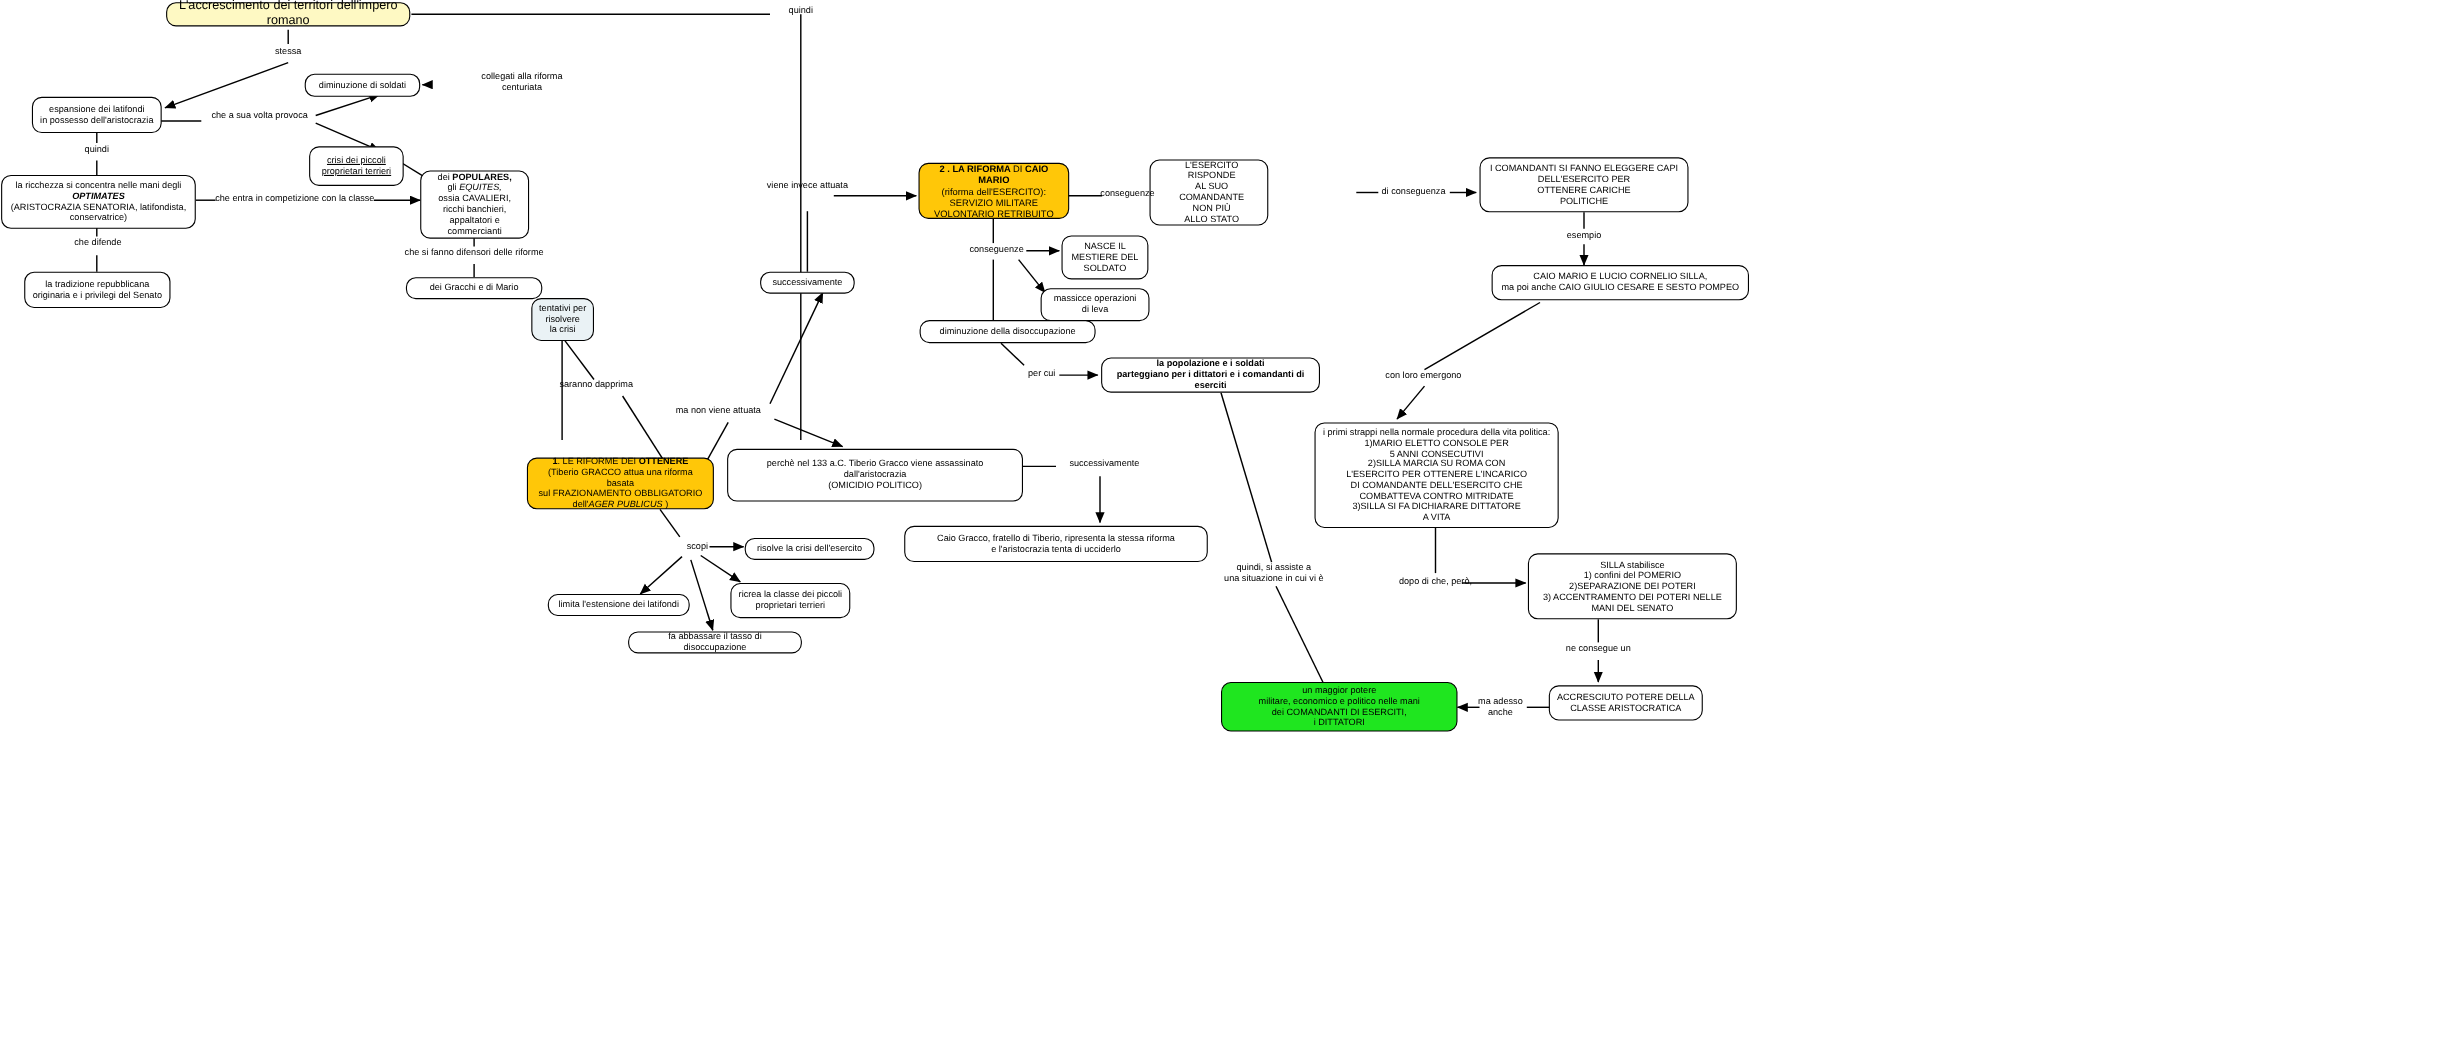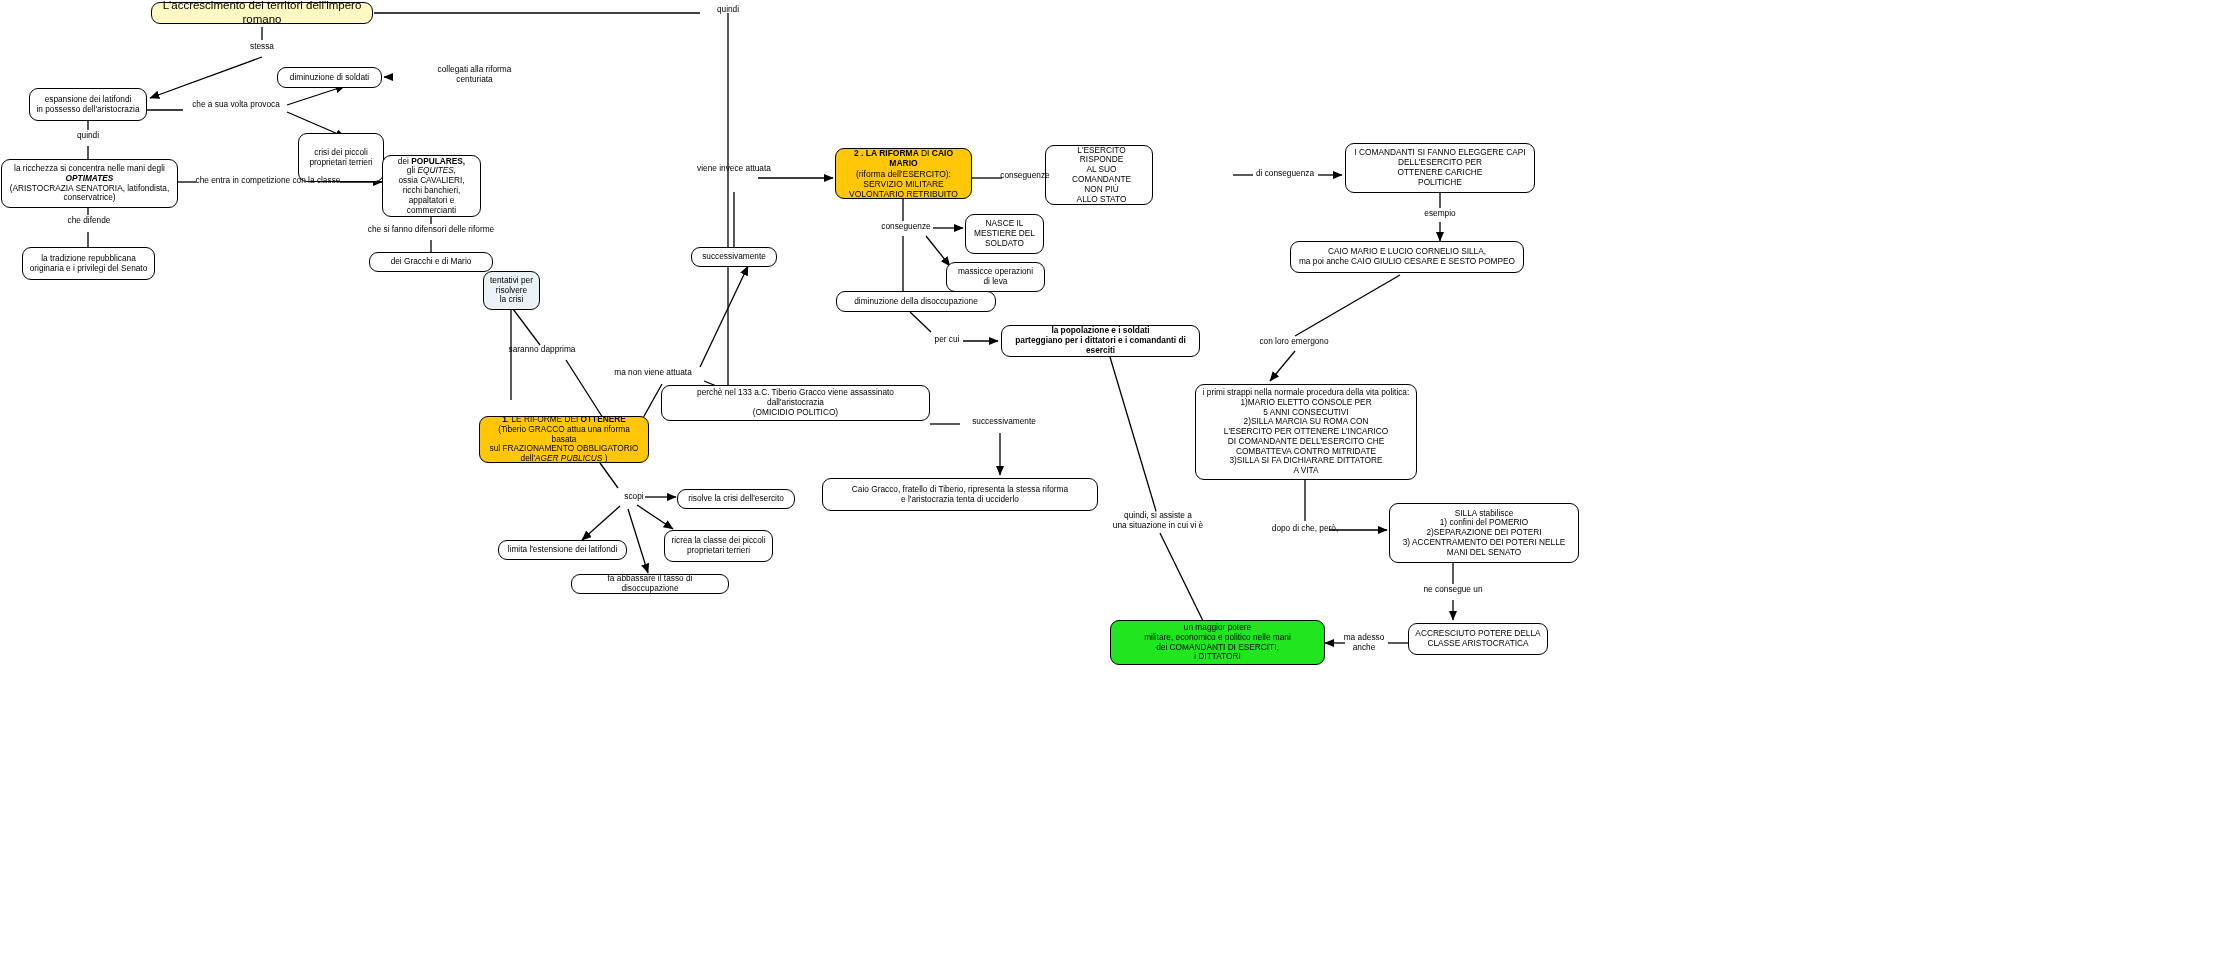--- a/index.html
+++ b/index.html
@@ -122,21 +122,21 @@
 
   <div class="node" style="left:29px;top:88px;width:118px;height:33px;font-size:8.3px;white-space:pre-line;">
     <span class="txt">espansione dei latifondi
 in possesso dell'aristocrazia</span>
   </div>
 
   <div class="node" style="left:277px;top:67px;width:105px;height:21px;font-size:8.3px;">
     <span class="txt">diminuzione di soldati</span>
   </div>
 
-  <div class="node" style="left:298px;top:133px;width:86px;height:49px;font-size:8.3px;white-space:pre-line;">
+  <div class="node" style="left:281px;top:133px;width:86px;height:36px;font-size:8.3px;white-space:pre-line;text-decoration:underline;">
     <span class="txt">crisi dei piccoli
 proprietari terrieri</span>
   </div>
 
   <div class="node" style="left:1px;top:159px;width:177px;height:49px;font-size:8.3px;flex-direction:column;">
     <span>la ricchezza si concentra nelle mani degli</span>
     <span style="font-weight:bold;font-style:italic;">OPTIMATES</span>
     <span>(ARISTOCRAZIA SENATORIA, latifondista,</span>
     <span>conservatrice)</span>
   </div>
@@ -168,21 +168,21 @@
     <span class="txt">successivamente</span>
   </div>
 
   <div class="node n-gold" style="left:479px;top:416px;width:170px;height:47px;font-size:8.3px;flex-direction:column;">
     <span><b>1</b><span>. LE RIFORME </span><span>DEI </span><b>OTTENERE</b></span>
     <span>(Tiberio GRACCO attua una riforma basata</span>
     <span>sul FRAZIONAMENTO OBBLIGATORIO</span>
     <span><span>dell'</span><i>AGER PUBLICUS</i><span> )</span></span>
   </div>
 
-  <div class="node" style="left:661px;top:385px;width:269px;height:36px;font-size:8.3px;white-space:pre-line;justify-content:center;">
+  <div class="node" style="left:661px;top:408px;width:269px;height:48px;font-size:8.3px;white-space:pre-line;justify-content:center;">
     <span class="txt">perchè nel 133 a.C. Tiberio Gracco viene assassinato dall'aristocrazia
 (OMICIDIO POLITICO)</span>
   </div>
 
   <div class="node" style="left:822px;top:478px;width:276px;height:33px;font-size:8.3px;white-space:pre-line;">
     <span class="txt">Caio Gracco, fratello di Tiberio, ripresenta la stessa riforma
 e l'aristocrazia tenta di ucciderlo</span>
   </div>
 
   <div class="node" style="left:677px;top:489px;width:118px;height:20px;font-size:8.3px;">
@@ -232,21 +232,21 @@
 ALLO STATO</span>
   </div>
 
   <div class="node" style="left:1345px;top:143px;width:190px;height:50px;font-size:8.3px;white-space:pre-line;">
     <span class="txt">I COMANDANTI SI FANNO ELEGGERE CAPI
 DELL'ESERCITO PER
 OTTENERE CARICHE
 POLITICHE</span>
   </div>
 
-  <div class="node" style="left:1290px;top:241px;width:234px;height:32px;font-size:8.3px;white-space:pre-line;justify-content:flex-end;">
+  <div class="node" style="left:1356px;top:241px;width:234px;height:32px;font-size:8.3px;white-space:pre-line;justify-content:flex-end;">
     <span class="txt">CAIO MARIO E LUCIO CORNELIO SILLA,
 ma poi anche CAIO GIULIO CESARE E SESTO POMPEO</span>
   </div>
 
   <div class="node" style="left:1001px;top:325px;width:199px;height:32px;font-size:8.3px;white-space:pre-line;font-weight:bold;">
     <span class="txt">la popolazione e i soldati
 parteggiano per i dittatori e i comandanti di eserciti</span>
   </div>
 
   <div class="node" style="left:1195px;top:384px;width:222px;height:96px;font-size:8.3px;white-space:pre-line;">

